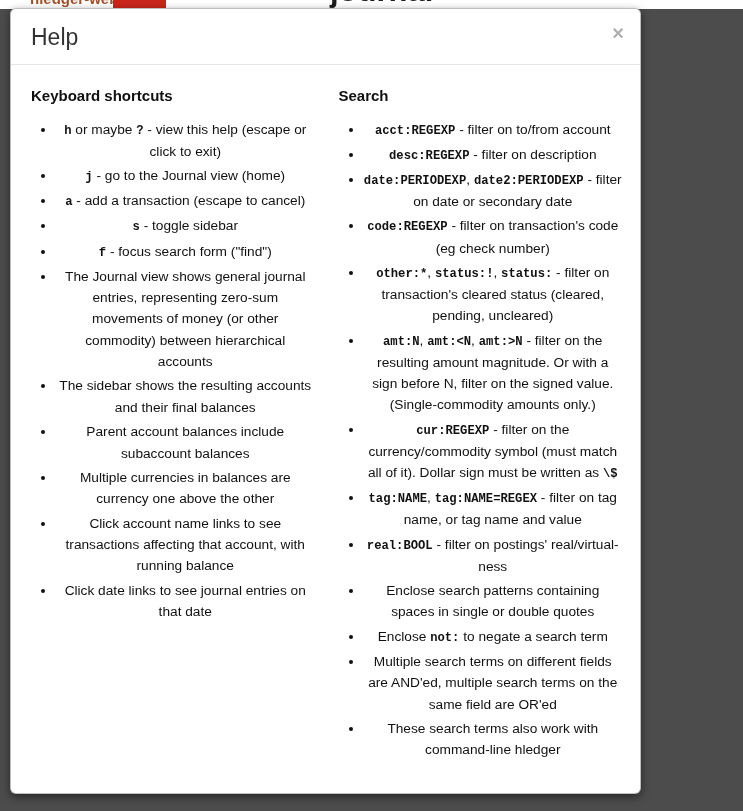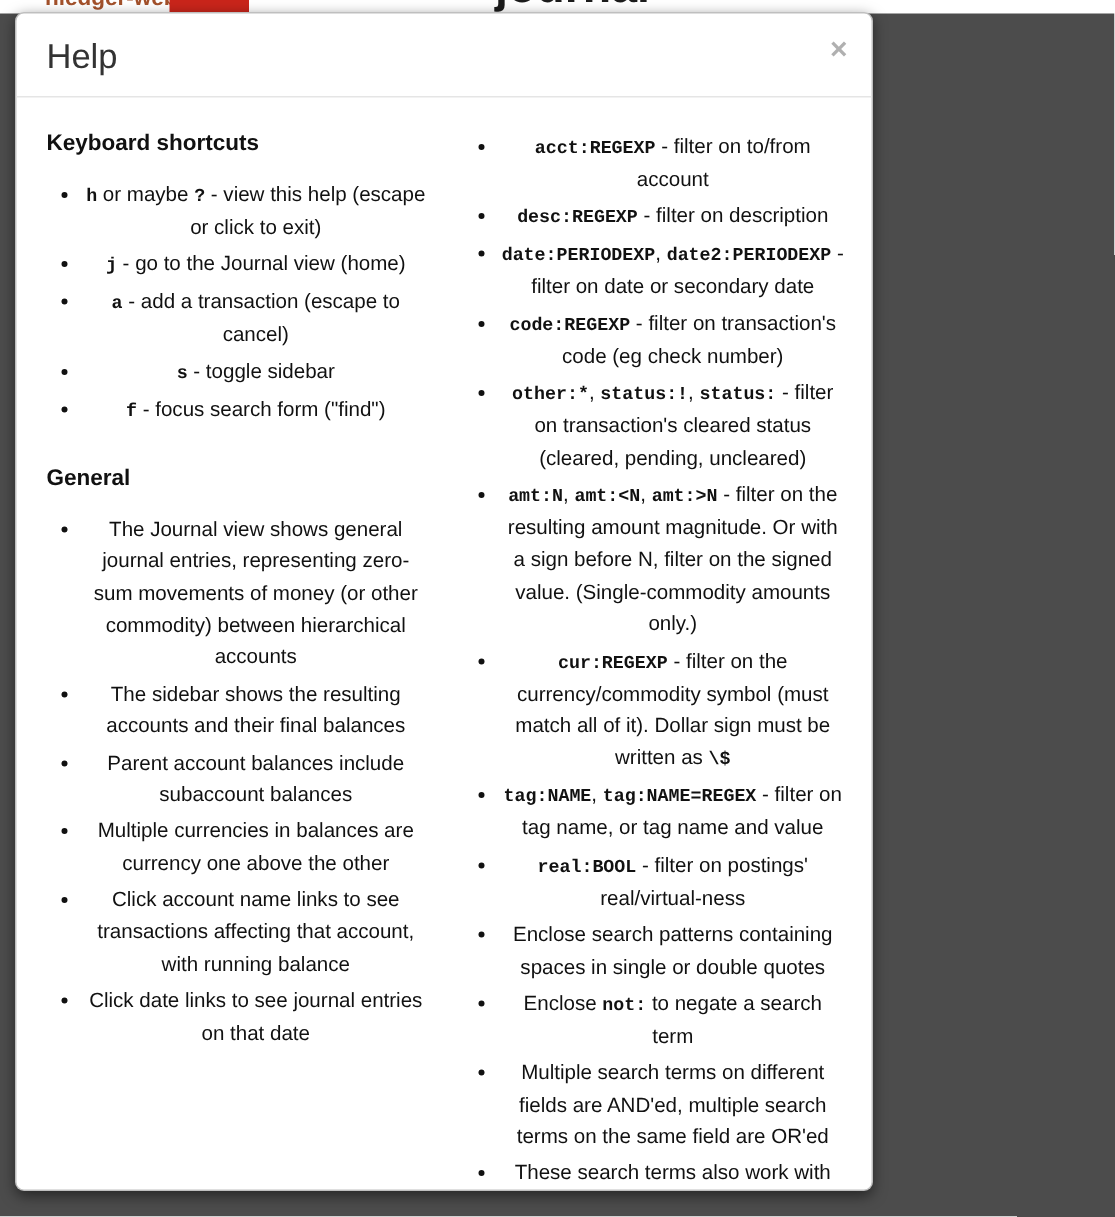--- a/index.html
+++ b/index.html
@@ -34,21 +34,21 @@
 
   
   .overlay {
     position: absolute; left: 0; right: 0; top: 9px; bottom: 0;
     background: rgba(0,0,0,0.70); z-index: 2;
   }
 
   
   .modal {
     position: absolute; z-index: 3;
-    left: 10px; top: 8px; width: 572px; height: 786px;
+    left: 10px; top: 8px; width: 631px; height: 786px;
     background: #ffffff;
     border: 1px solid rgba(0,0,0,0.25);
     border-radius: 6px;
     box-shadow: 0 3px 9px rgba(0,0,0,0.5);
     overflow: hidden;
   }
   .modal-header {
     position: relative;
     padding: 15px 20px 13px 20px;
     border-bottom: 1px solid #e5e5e5;
@@ -107,31 +107,31 @@
   <div class="modal-body">
     <div class="col">
       <h4 class="section-heading">Keyboard shortcuts</h4>
       <ul class="help-list">
           <li><code>h</code><span> or maybe </span><code>?</code><span> - view this help (escape or click to exit)</span></li>
           <li><code>j</code><span> - go to the Journal view (home)</span></li>
           <li><code>a</code><span> - add a transaction (escape to cancel)</span></li>
           <li><code>s</code><span> - toggle sidebar</span></li>
           <li><code>f</code><span> - focus search form ("find")</span></li>
         </ul>
-      <h4 class="section-heading gap-top">General</h4>
       <ul class="help-list">
           <li><span>The Journal view shows general journal entries, representing zero-sum movements of money (or other commodity) between hierarchical accounts</span></li>
           <li><span>The sidebar shows the resulting accounts and their final balances</span></li>
           <li><span>Parent account balances include subaccount balances</span></li>
           <li><span>Multiple currencies in balances are currency one above the other</span></li>
           <li><span>Click account name links to see transactions affecting that account, with running balance</span></li>
           <li><span>Click date links to see journal entries on that date</span></li>
         </ul>
     </div>
     <div class="col">
+      <h4 class="section-heading">Search</h4>
       <ul class="help-list">
           <li><code>acct:REGEXP</code><span> - filter on to/from account</span></li>
           <li><code>desc:REGEXP</code><span> - filter on description</span></li>
           <li><code>date:PERIODEXP</code><span>, </span><code>date2:PERIODEXP</code><span> - filter on date or secondary date</span></li>
           <li><code>code:REGEXP</code><span> - filter on transaction's code (eg check number)</span></li>
           <li><code>other:*</code><span>, </span><code>status:!</code><span>, </span><code>status:</code><span> - filter on transaction's cleared status (cleared, pending, uncleared)</span></li>
           <li><code>amt:N</code><span>, </span><code>amt:&lt;N</code><span>, </span><code>amt:&gt;N</code><span> - filter on the resulting amount magnitude. Or with a sign before N, filter on the signed value. (Single-commodity amounts only.)</span></li>
           <li><code>cur:REGEXP</code><span> - filter on the currency/commodity symbol (must match all of it). Dollar sign must be written as </span><code>\$</code></li>
           <li><code>tag:NAME</code><span>, </span><code>tag:NAME=REGEX</code><span> - filter on tag name, or tag name and value</span></li>
           <li><code>real:BOOL</code><span> - filter on postings' real/virtual-ness</span></li>

